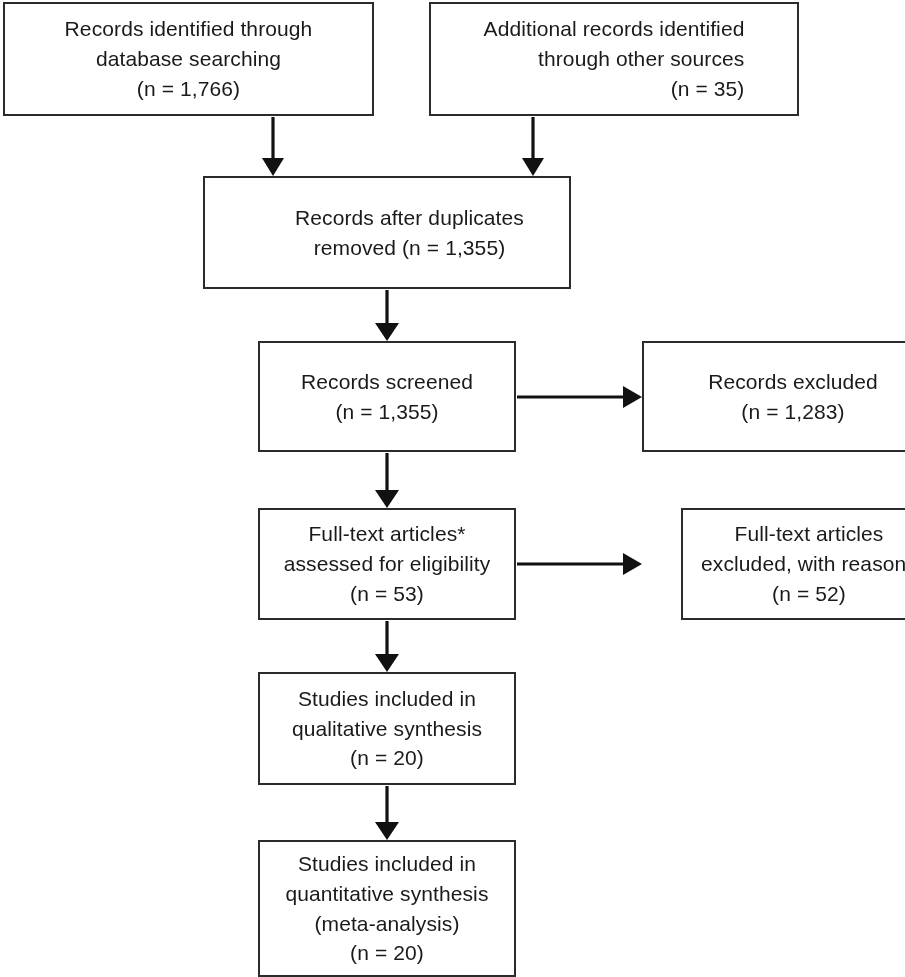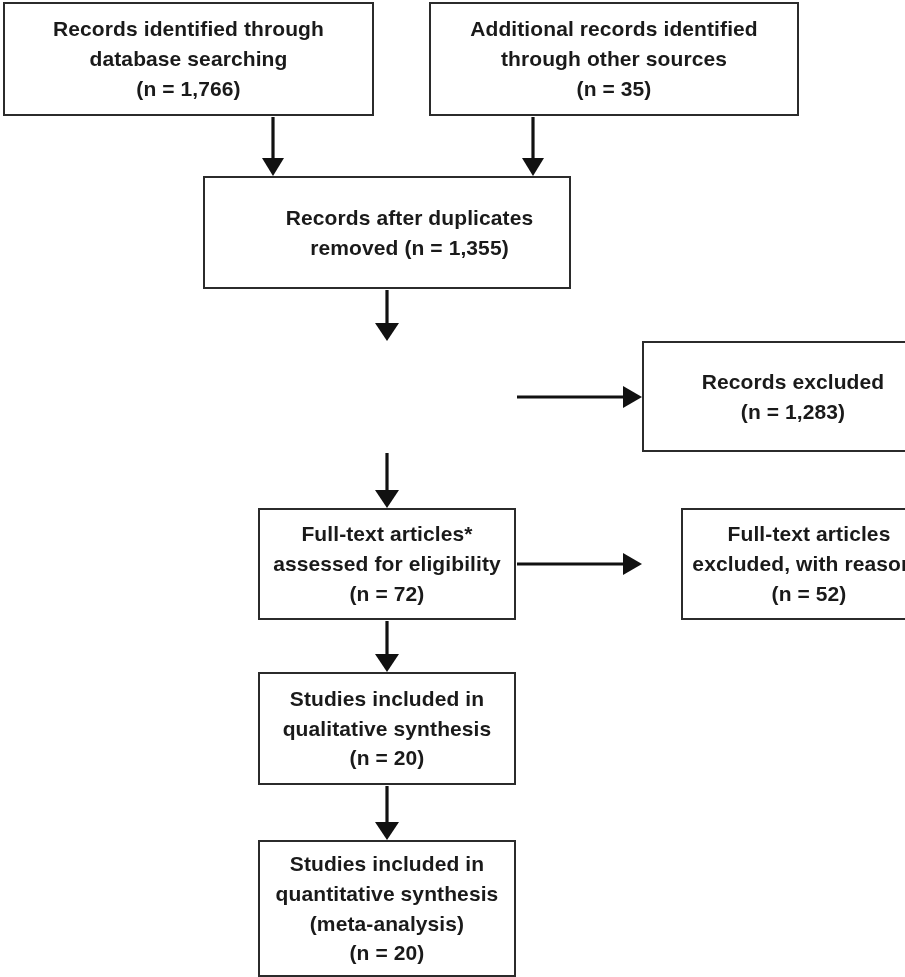--- a/index.html
+++ b/index.html
@@ -28,21 +28,20 @@
     justify-content: center;
     text-align: center;
   }
   .box-text {
     font-size: 21px;
     line-height: 1.42;
     letter-spacing: 0.1px;
     color: #1a1a1a;
     white-space: pre-line;
     padding: 0 6px;
-    font-weight: bold;
   }
   svg.connectors {
     position: absolute;
     left: 0;
     top: 0;
     width: 905px;
     height: 977px;
     pointer-events: none;
   }
   svg.connectors line {
@@ -100,41 +99,45 @@
       <polygon points="375,822 399,822 387,840"></polygon>
     </g>
   </svg>
 
   <div class="box" style="left:3px; top:2px; width:371px; height:114px;">
     <span class="box-text">Records identified through
 database searching
 (n = 1,766)</span>
   </div>
 
-  <div class="box" style="left:429px; top:2px; width:370px; height:114px;">
+  <div class="box" style="left:429px; top:2px; width:370px; height:114px;text-align:right;">
     <span class="box-text">Additional records identified
 through other sources
 (n = 35)</span>
   </div>
 
   <div class="box" style="left:203px; top:176px; width:368px; height:113px;padding-left:45px;">
     <span class="box-text">Records after duplicates
 removed (n = 1,355)</span>
   </div>
 
+  <div class="box" style="left:258px; top:341px; width:258px; height:111px;">
+    <span class="box-text">Records screened
+(n = 1,355)</span>
+  </div>
 
   <div class="box" style="left:642px; top:341px; width:302px; height:111px;">
     <span class="box-text">Records excluded
 (n = 1,283)</span>
   </div>
 
   <div class="box" style="left:258px; top:508px; width:258px; height:112px;">
     <span class="box-text">Full-text articles*
 assessed for eligibility
-(n = 72)</span>
+(n = 53)</span>
   </div>
 
   <div class="box" style="left:642px; top:508px; width:256px; height:112px;margin-left:39px;">
     <span class="box-text">Full-text articles
 excluded, with reasons
 (n = 52)</span>
   </div>
 
   <div class="box" style="left:258px; top:672px; width:258px; height:113px;">
     <span class="box-text">Studies included  in

